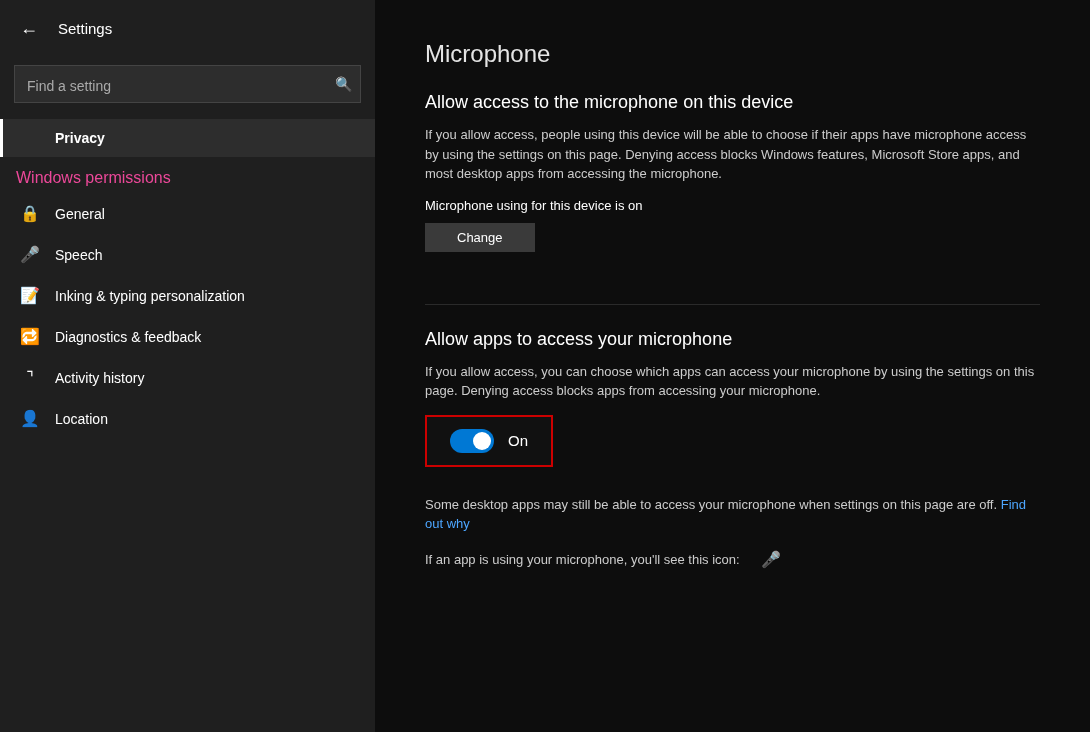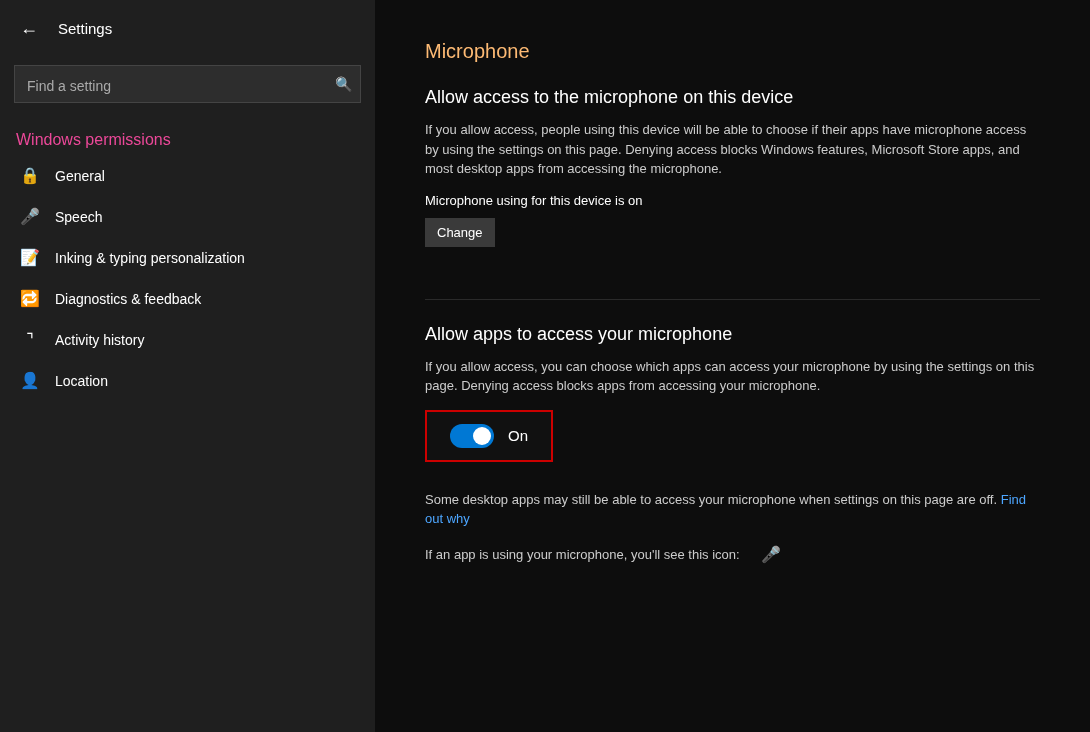--- a/index.html
+++ b/index.html
@@ -114,24 +114,24 @@
 
     
     .main-content {
       flex: 1;
       background: #0d0d0d;
       padding: 40px 50px 40px 50px;
       overflow-y: auto;
     }
 
     .page-title {
-      font-size: 20px;
+      font-size: 24px;
       font-weight: 300;
       margin-bottom: 24px;
-      color: #fdba74;
+      color: #e5e5e5;
     }
 
     .section-heading {
       font-size: 18px;
       font-weight: 400;
       margin-bottom: 12px;
       color: #ffffff;
     }
 
     .description-text {
@@ -144,21 +144,21 @@
     .status-text {
       font-size: 13px;
       color: #ffffff;
       margin-bottom: 10px;
     }
 
     .change-btn {
       background: #3a3a3a;
       border: none;
       color: #fff;
-      padding: 7px 12px;
+      padding: 7px 32px;
       font-size: 13px;
       cursor: pointer;
       margin-bottom: 28px;
     }
 
     .divider {
       border: none;
       border-top: 1px solid #2a2a2a;
       margin: 24px 0;
     }
@@ -235,20 +235,24 @@
   <div class="sidebar-header">
     <button class="back-btn">←</button>
     <span class="sidebar-title">Settings</span>
   </div>
 
   <div class="search-box">
     <input class="search-input" type="text" placeholder="Find a setting" style="">
     <button class="search-icon-btn">🔍</button>
   </div>
 
+  <div class="nav-item active">
+    <span class="nav-icon"></span>
+    <span>Privacy</span>
+  </div>
 
   <div class="section-label">Windows permissions</div>
 
   <div class="nav-item">
     <span class="nav-icon">🔒</span>
     <span>General</span>
   </div>
 
   <div class="nav-item">
     <span class="nav-icon">🎤</span>

